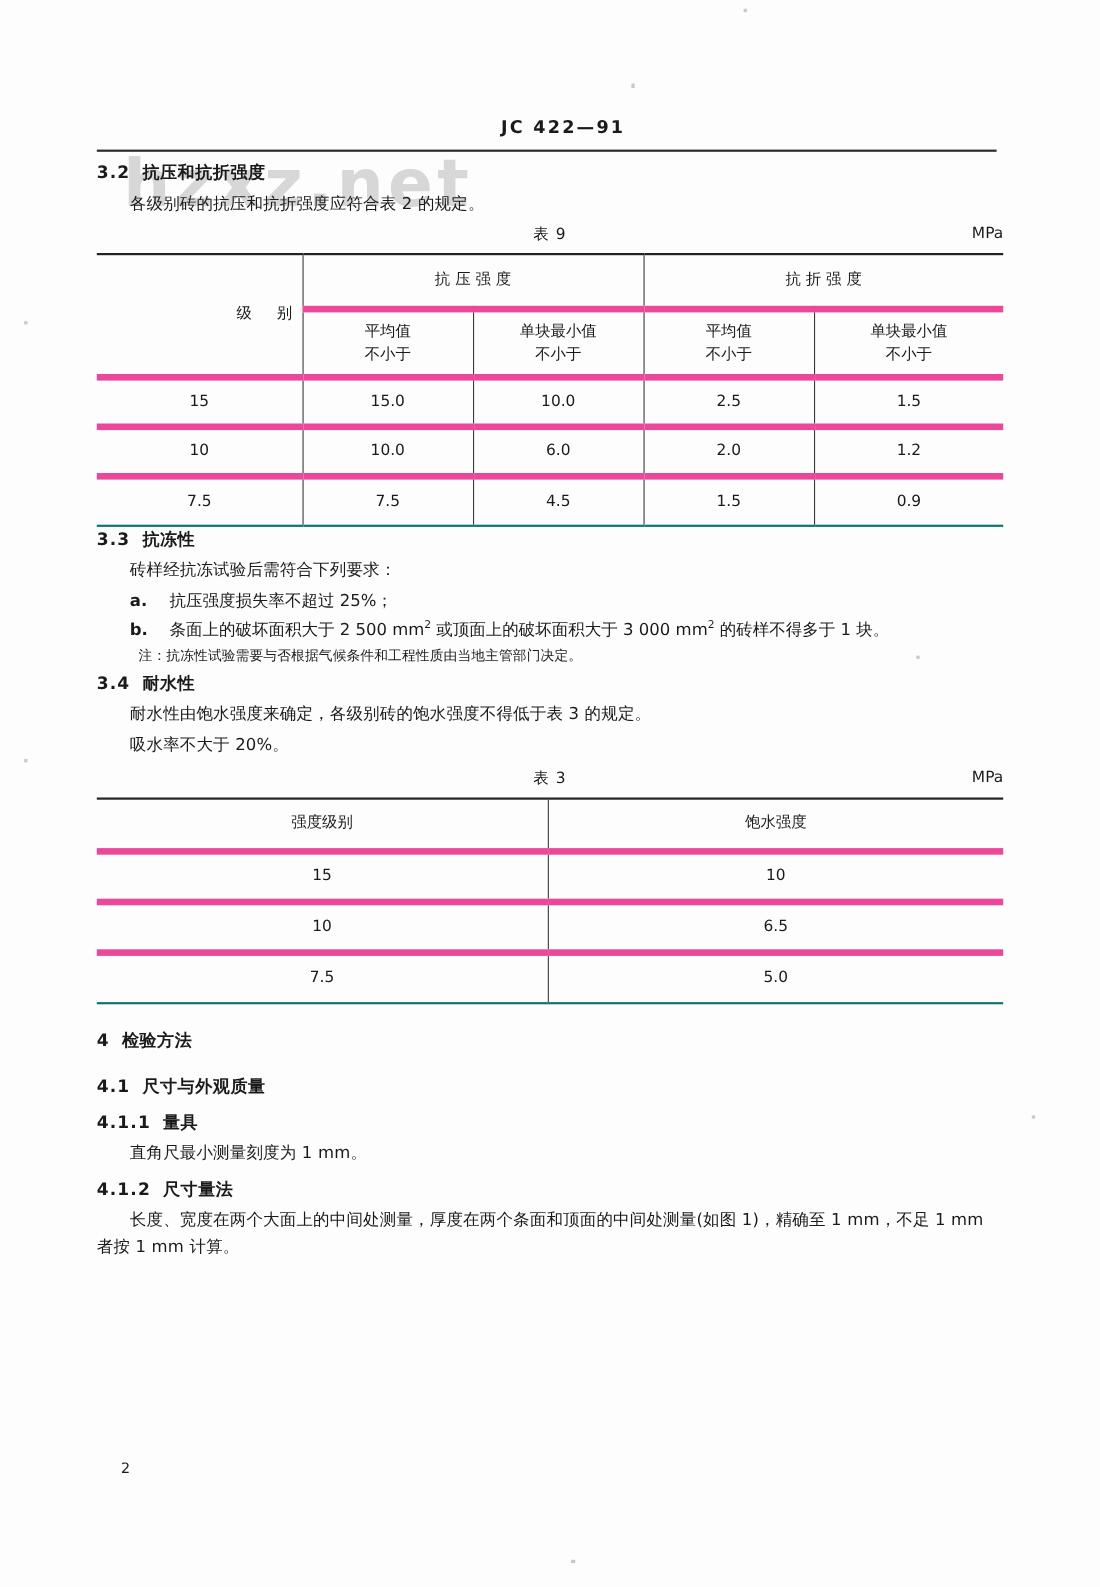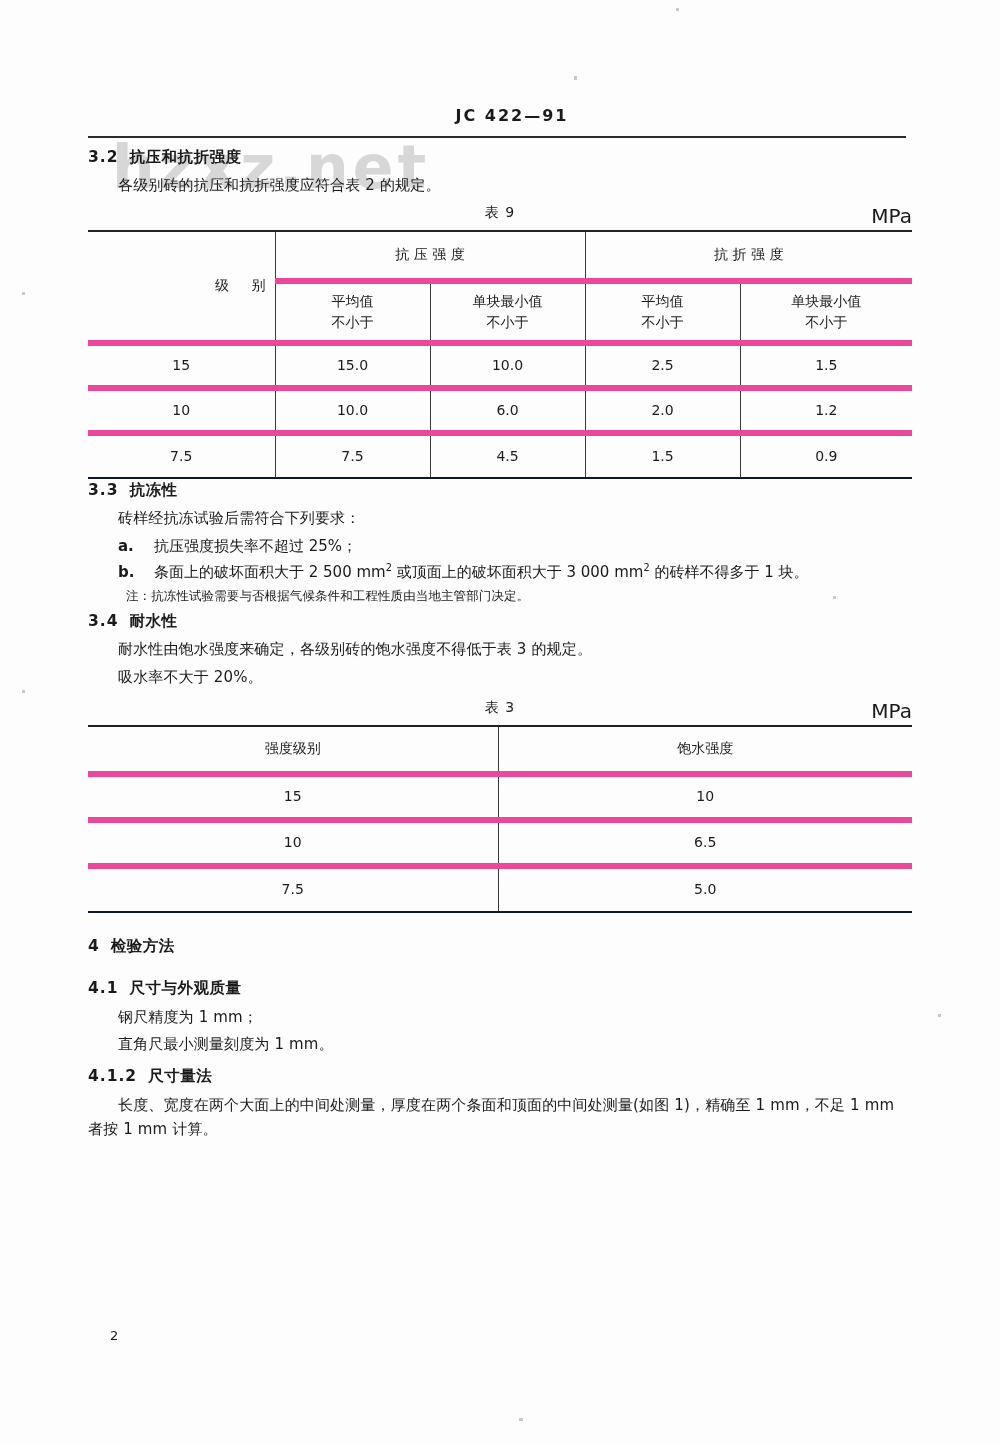--- a/index.html
+++ b/index.html
@@ -120,41 +120,41 @@
     position: absolute;
     left: 0; right: 0;
     text-align: center;
     font-size: 14px;
     letter-spacing: 1px;
   }
   .tbl-caption .unit {
     position: absolute;
     right: 0;
     top: 0;
-    font-size: 20px;
+    font-size: 14px;
   }
 
   table.std {
     width: 824px;
     border-collapse: collapse;
     font-size: 14px;
     table-layout: fixed;
   }
   table.std td, table.std th {
     border: 0;
     padding: 0;
     font-weight: normal;
     text-align: center;
     vertical-align: middle;
     line-height: 1.5;
   }
   
   table.std .rule-heavy-top { border-top: 2px solid #222; }
   table.std .rule-bot { border-bottom: 6px solid #ec4899; }
-  table.std .rule-heavy-bot { border-bottom: 2px solid #0f172a; }
+  table.std .rule-heavy-bot { border-bottom: 2px solid #0f766e; }
   
   table.std .vl { border-left: 1px solid #3a3a3a; }
 
   .spread { letter-spacing: 9px; }
 
   .two-line { line-height: 1.5; }
 
   
   .page-no {
     position: absolute;
@@ -314,21 +314,23 @@
       </table>
 
       <div class="h-sec" style="margin-top:22px;">
         <span class="num">4</span><span>检验方法</span>
       </div>
 
       <div class="h-sec" style="margin-top:20px;">
         <span class="num">4.1</span><span>尺寸与外观质量</span>
       </div>
 
-      <p class="para">钢尺精度为 1 mm；</p>
+      <div class="h-sec" style="margin-top:9px;">
+        <span class="num">4.1.1</span><span>量具</span>
+      </div>
       <p class="para">直角尺最小测量刻度为 1 mm。</p>
 
       <div class="h-sec" style="margin-top:9px;">
         <span class="num">4.1.2</span><span>尺寸量法</span>
       </div>
       <p class="para">长度、宽度在两个大面上的中间处测量，厚度在两个条面和顶面的中间处测量(如图 1)，精确至 1 mm，不足 1 mm 者按 1 mm 计算。</p>
 
     </div>
 
     <div class="page-no">2</div>

